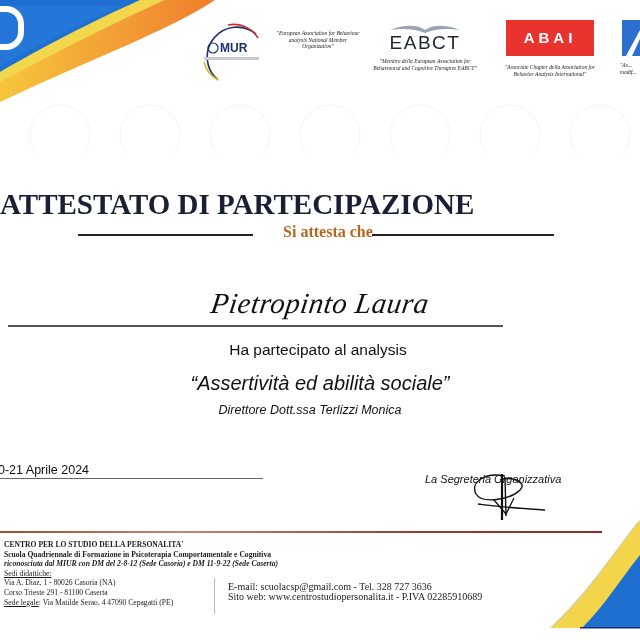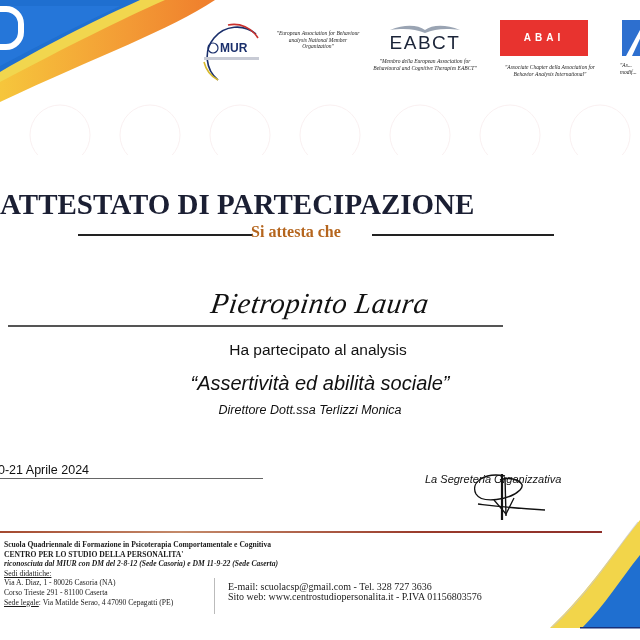--- a/index.html
+++ b/index.html
@@ -47,21 +47,21 @@
 
 <div class="abs" style="left:370px;top:20px;width:110px;">
   <svg class="abs" style="left:20px;top:0" width="70" height="14" viewBox="0 0 70 14">
     <path d="M0 10 C15 4 28 5 35 10 C42 5 55 4 70 10 C55 8 45 9 35 13 C25 9 15 8 0 10 Z" fill="#9aa4b3"></path>
   </svg>
   <div style="text-align:center;font-size:19px;color:#1b2438;letter-spacing:1.5px;padding-top:12px;line-height:22px;">EABCT</div>
   <div class="logo-caption" style="margin-top:4px;">"Membro della European Association for Behavioural and Cognitive Therapies EABCT"</div>
 </div>
 
 <div class="abs" style="left:500px;top:20px;width:100px;">
-  <div style="width:88px;height:36px;background:#e8332f;color:#fff;font-weight:bold;font-size:10px;letter-spacing:4px;text-align:center;line-height:36px;">
+  <div style="margin-left:6px;width:88px;height:36px;background:#e8332f;color:#fff;font-weight:bold;font-size:15px;letter-spacing:4px;text-align:center;line-height:36px;">
     <span>ABAI</span>
   </div>
   <div class="logo-caption" style="margin-top:8px;">"Associate Chapter della Association for Behavior Analysis International"</div>
 </div>
 
 <div class="abs" style="left:622px;top:20px;width:30px;height:36px;background:#2d6fcf;overflow:hidden;">
   <svg width="30" height="36" viewBox="0 0 30 36">
     <path d="M4 36 L18 10 L22 10 L10 36 Z" fill="#ffffff"></path>
   </svg>
 </div>
@@ -75,21 +75,21 @@
     <circle cx="330" cy="40" r="30"></circle>
       <circle cx="420" cy="40" r="30"></circle>
       <circle cx="510" cy="40" r="30"></circle>
       <circle cx="600" cy="40" r="30"></circle>
   </g>
 </svg>
 
 <div class="abs serif" style="left:0;width:636px;top:188px;text-align:left;font-size:29px;font-weight:bold;color:#1b1f33;letter-spacing:0px;">ATTESTATO DI PARTECIPAZIONE</div>
 
 <div class="abs" style="left:78px;top:234px;width:175px;height:1.5px;background:#222;"></div>
-<div class="abs serif" style="left:234px;top:223px;width:124px;text-align:center;font-size:16px;font-weight:bold;color:#b5651d;">Si attesta che</div>
+<div class="abs serif" style="left:266px;top:223px;width:124px;text-align:center;font-size:16px;font-weight:bold;color:#b5651d;">Si attesta che</div>
 <div class="abs" style="left:372px;top:234px;width:182px;height:1.5px;background:#222;"></div>
 
 <div class="abs serif" style="left:0;width:640px;top:287px;text-align:center;font-size:29px;font-style:italic;color:#111;letter-spacing:0.5px;transform:skewX(-8deg);">Pietropinto Laura</div>
 <div class="abs" style="left:8px;top:325px;width:495px;height:1.5px;background:#555;"></div>
 
 <div class="abs" style="left:0;width:636px;top:341px;text-align:center;font-size:15.5px;color:#111;">Ha partecipato al analysis</div>
 
 <div class="abs" style="left:0;width:640px;top:372px;text-align:center;font-size:20px;font-style:italic;color:#111;">“Assertività ed abilità sociale”</div>
 
 <div class="abs" style="left:0;width:620px;top:403px;text-align:center;font-size:12.5px;font-style:italic;color:#111;">Direttore Dott.ssa Terlizzi Monica</div>
@@ -109,27 +109,27 @@
 <div class="abs" style="left:0;top:531px;width:602px;height:2px;background:linear-gradient(90deg,#a4492f,#c48a6a 30%,#9a3b2b 70%,#8e2f2a);"></div>
 
 <svg class="abs" style="left:520px;top:510px" width="120" height="130" viewBox="0 0 120 130">
   <path d="M120 10 C95 40 70 80 30 118 L120 118 Z" fill="#f2d54a"></path>
   <path d="M120 45 C100 70 85 95 62 118 L120 118 Z" fill="#1f6fd0"></path>
   <path d="M118 12 C94 42 70 82 32 117" fill="none" stroke="#c9c9cf" stroke-width="1.2" opacity="0.7"></path>
   <rect x="60" y="117" width="60" height="1.5" fill="#17307a"></rect>
 </svg>
 
 <div class="abs footer-text" style="left:4px;top:540px;">
+  <div class="bold">CENTRO PER LO STUDIO DELLA PERSONALITA'</div>
   <div class="bold">Scuola Quadriennale di Formazione in Psicoterapia Comportamentale e Cognitiva</div>
-  <div class="bold">CENTRO PER LO STUDIO DELLA PERSONALITA'</div>
   <div class="bold" style="font-style:italic;">riconosciuta dal MIUR con DM del 2-8-12 (Sede Casoria) e DM 11-9-22 (Sede Caserta)</div>
   <div class="u">Sedi didattiche:</div>
   <div>Via A. Diaz, 1 - 80026 Casoria (NA)</div>
   <div>Corso Trieste 291 - 81100 Caserta</div>
   <div><span class="u">Sede legale</span><span>: Via Matilde Serao, 4   47090 Cepagatti (PE)</span></div>
 </div>
 
 <div class="abs" style="left:214px;top:578px;width:1px;height:36px;background:#bbb;"></div>
 
 <div class="abs footer-text" style="left:228px;top:582px;font-size:10px;">
   <div>E-mail:  scuolacsp@gmail.com - Tel. 328 727 3636</div>
-  <div>Sito web: www.centrostudiopersonalita.it - P.IVA 01156803576</div>
+  <div>Sito web: www.centrostudiopersonalita.it - P.IVA 02285910689</div>
 </div>
 
 </body></html>

